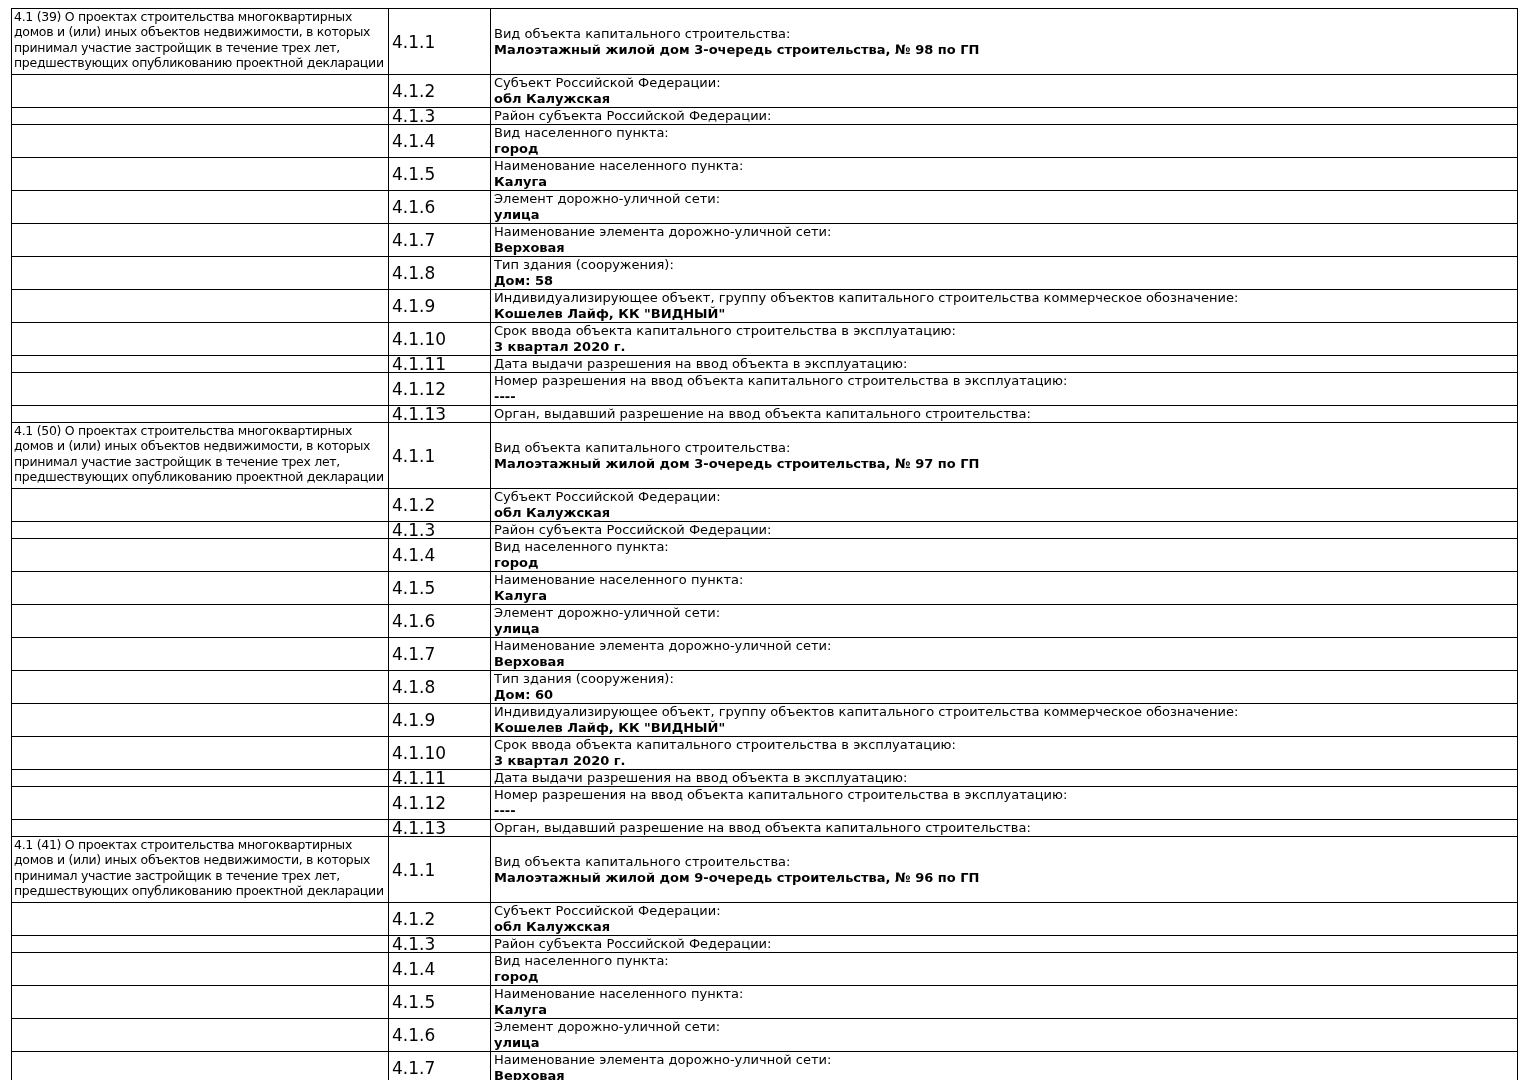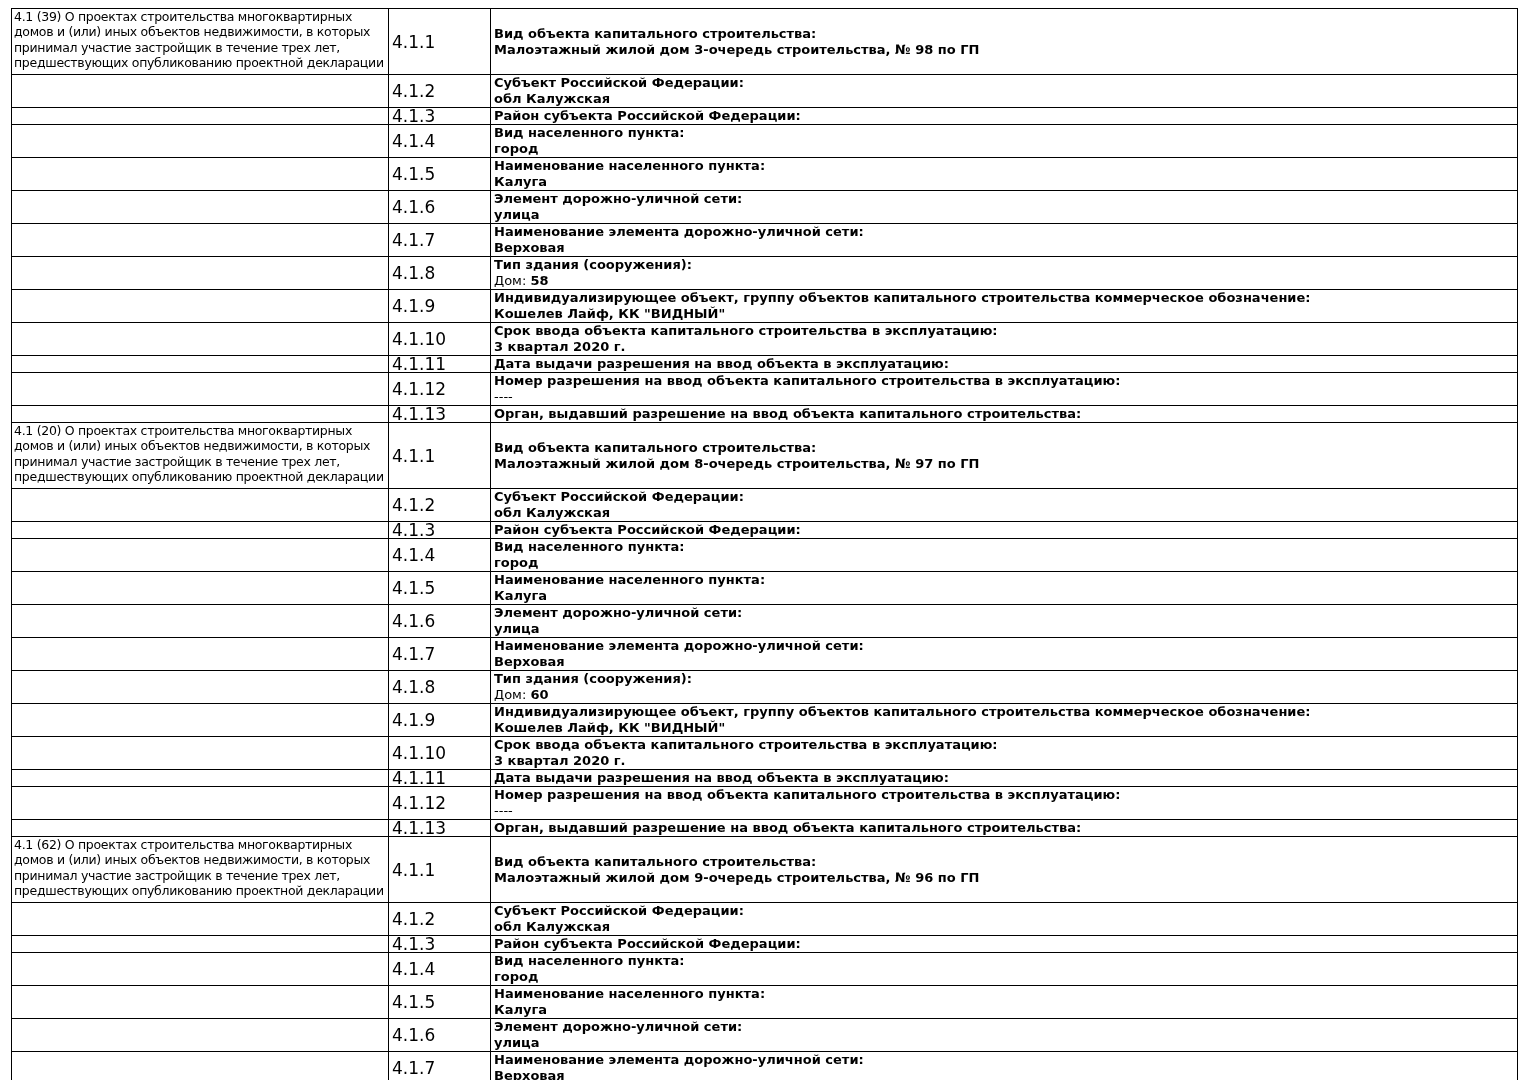--- a/index.html
+++ b/index.html
@@ -38,24 +38,24 @@
   td.desc {
     vertical-align: top;
     font-size: 12.5px;
     line-height: 15.4px;
     letter-spacing: -0.3px;
     padding: 0 2px;
   }
   td.code {
     font-size: 17px;
   }
-  td.content .label { font-weight: bold; }
+  td.content .label { font-weight: normal; }
   td.content .value { font-weight: normal; }
   .v-bold { font-weight: bold; }
-  .v-plain { font-weight: normal; }
+  .v-plain { font-weight: bold; }
   tr.row-tall { height: 66px; }
   tr.row-two  { height: 21px; }
   tr.row-one  { height: 16px; }
 </style>
 </head>
 <body>
 
 <div class="page">
   <table class="decl-table">
     <colgroup>
@@ -162,25 +162,25 @@
   </tr>
         <tr class="row-one">
     <td class="desc"></td>
     <td class="code">4.1.13</td>
     <td class="content">
       <div class="label">Орган, выдавший разрешение на ввод объекта капитального строительства:</div>
 
     </td>
   </tr>
         <tr class="row-tall">
-    <td class="desc">4.1 (20) О проектах строительства многоквартирных домов и (или) иных объектов недвижимости, в которых принимал участие застройщик в течение трех лет, предшествующих опубликованию проектной декларации</td>
+    <td class="desc">4.1 (50) О проектах строительства многоквартирных домов и (или) иных объектов недвижимости, в которых принимал участие застройщик в течение трех лет, предшествующих опубликованию проектной декларации</td>
     <td class="code">4.1.1</td>
     <td class="content">
       <div class="label">Вид объекта капитального строительства:</div>
-      <div class="value"><span class="v-bold">Малоэтажный жилой дом 8-очередь строительства, № 97 по ГП</span></div>
+      <div class="value"><span class="v-bold">Малоэтажный жилой дом 3-очередь строительства, № 97 по ГП</span></div>
     </td>
   </tr>
         <tr class="row-two">
     <td class="desc"></td>
     <td class="code">4.1.2</td>
     <td class="content">
       <div class="label">Субъект Российской Федерации:</div>
       <div class="value"><span class="v-bold">обл Калужская</span></div>
     </td>
   </tr>
@@ -266,21 +266,21 @@
   </tr>
         <tr class="row-one">
     <td class="desc"></td>
     <td class="code">4.1.13</td>
     <td class="content">
       <div class="label">Орган, выдавший разрешение на ввод объекта капитального строительства:</div>
 
     </td>
   </tr>
         <tr class="row-tall">
-    <td class="desc">4.1 (62) О проектах строительства многоквартирных домов и (или) иных объектов недвижимости, в которых принимал участие застройщик в течение трех лет, предшествующих опубликованию проектной декларации</td>
+    <td class="desc">4.1 (41) О проектах строительства многоквартирных домов и (или) иных объектов недвижимости, в которых принимал участие застройщик в течение трех лет, предшествующих опубликованию проектной декларации</td>
     <td class="code">4.1.1</td>
     <td class="content">
       <div class="label">Вид объекта капитального строительства:</div>
       <div class="value"><span class="v-bold">Малоэтажный жилой дом 9-очередь строительства, № 96 по ГП</span></div>
     </td>
   </tr>
         <tr class="row-two">
     <td class="desc"></td>
     <td class="code">4.1.2</td>
     <td class="content">

